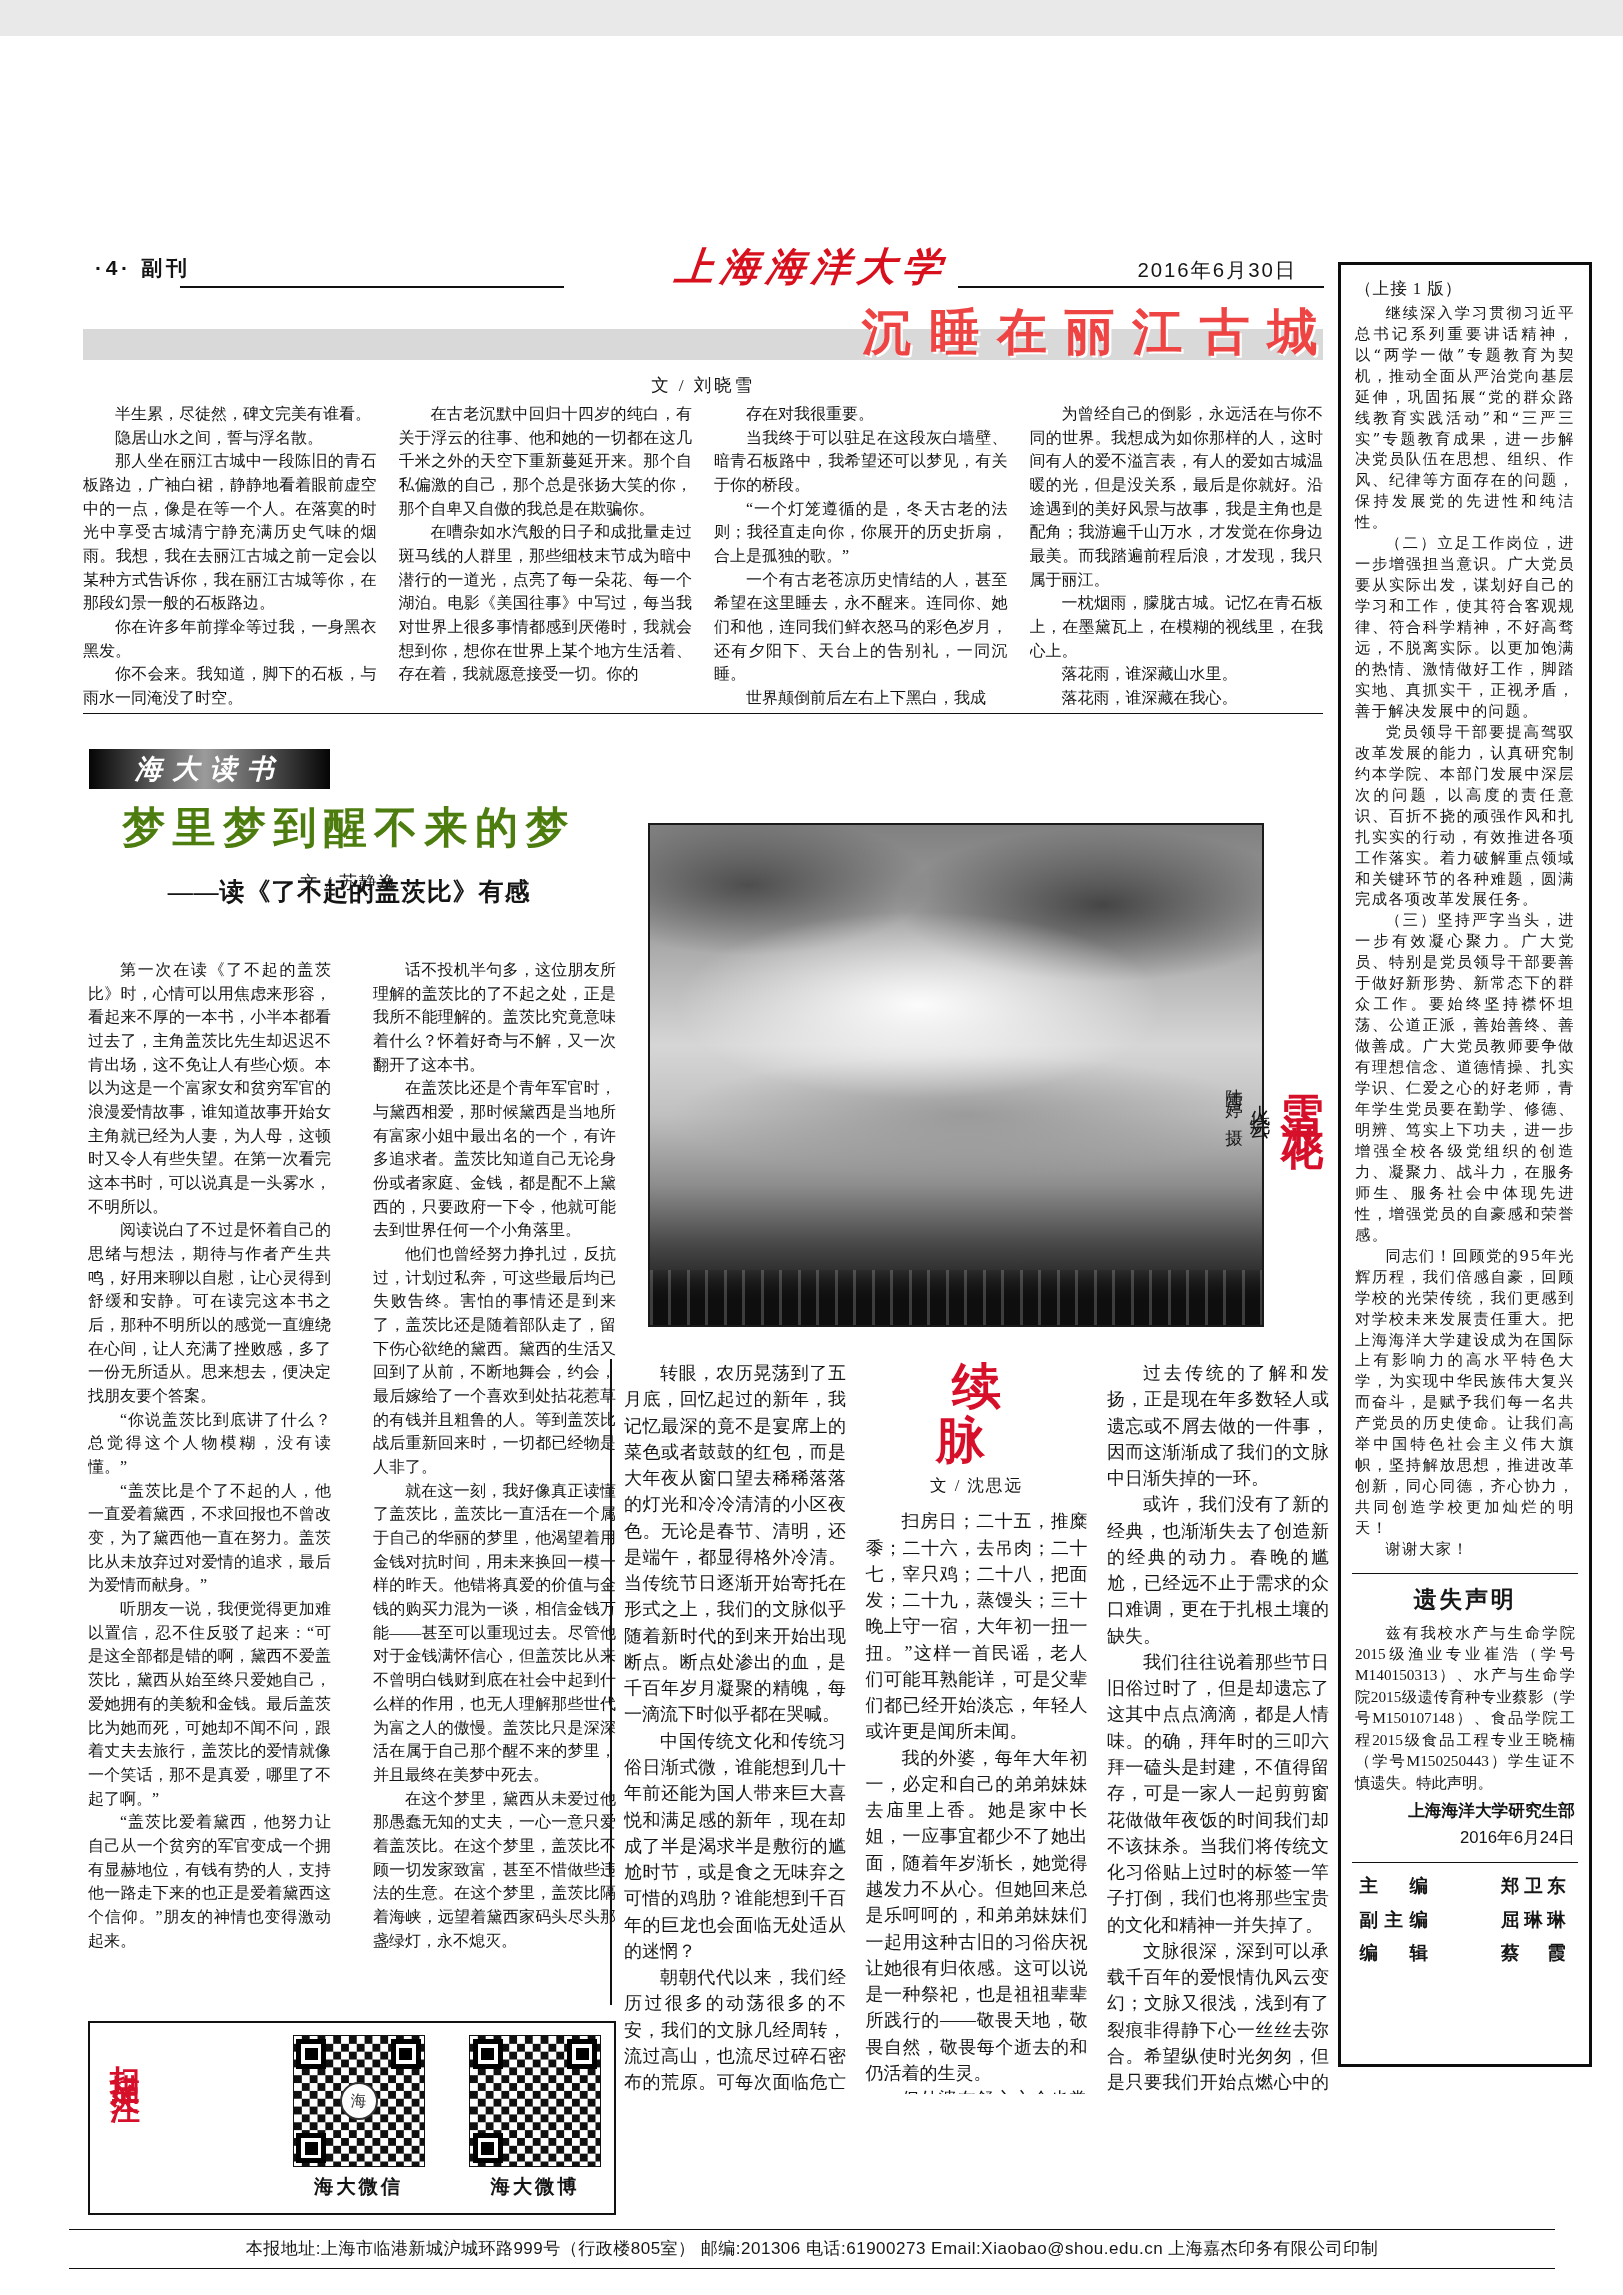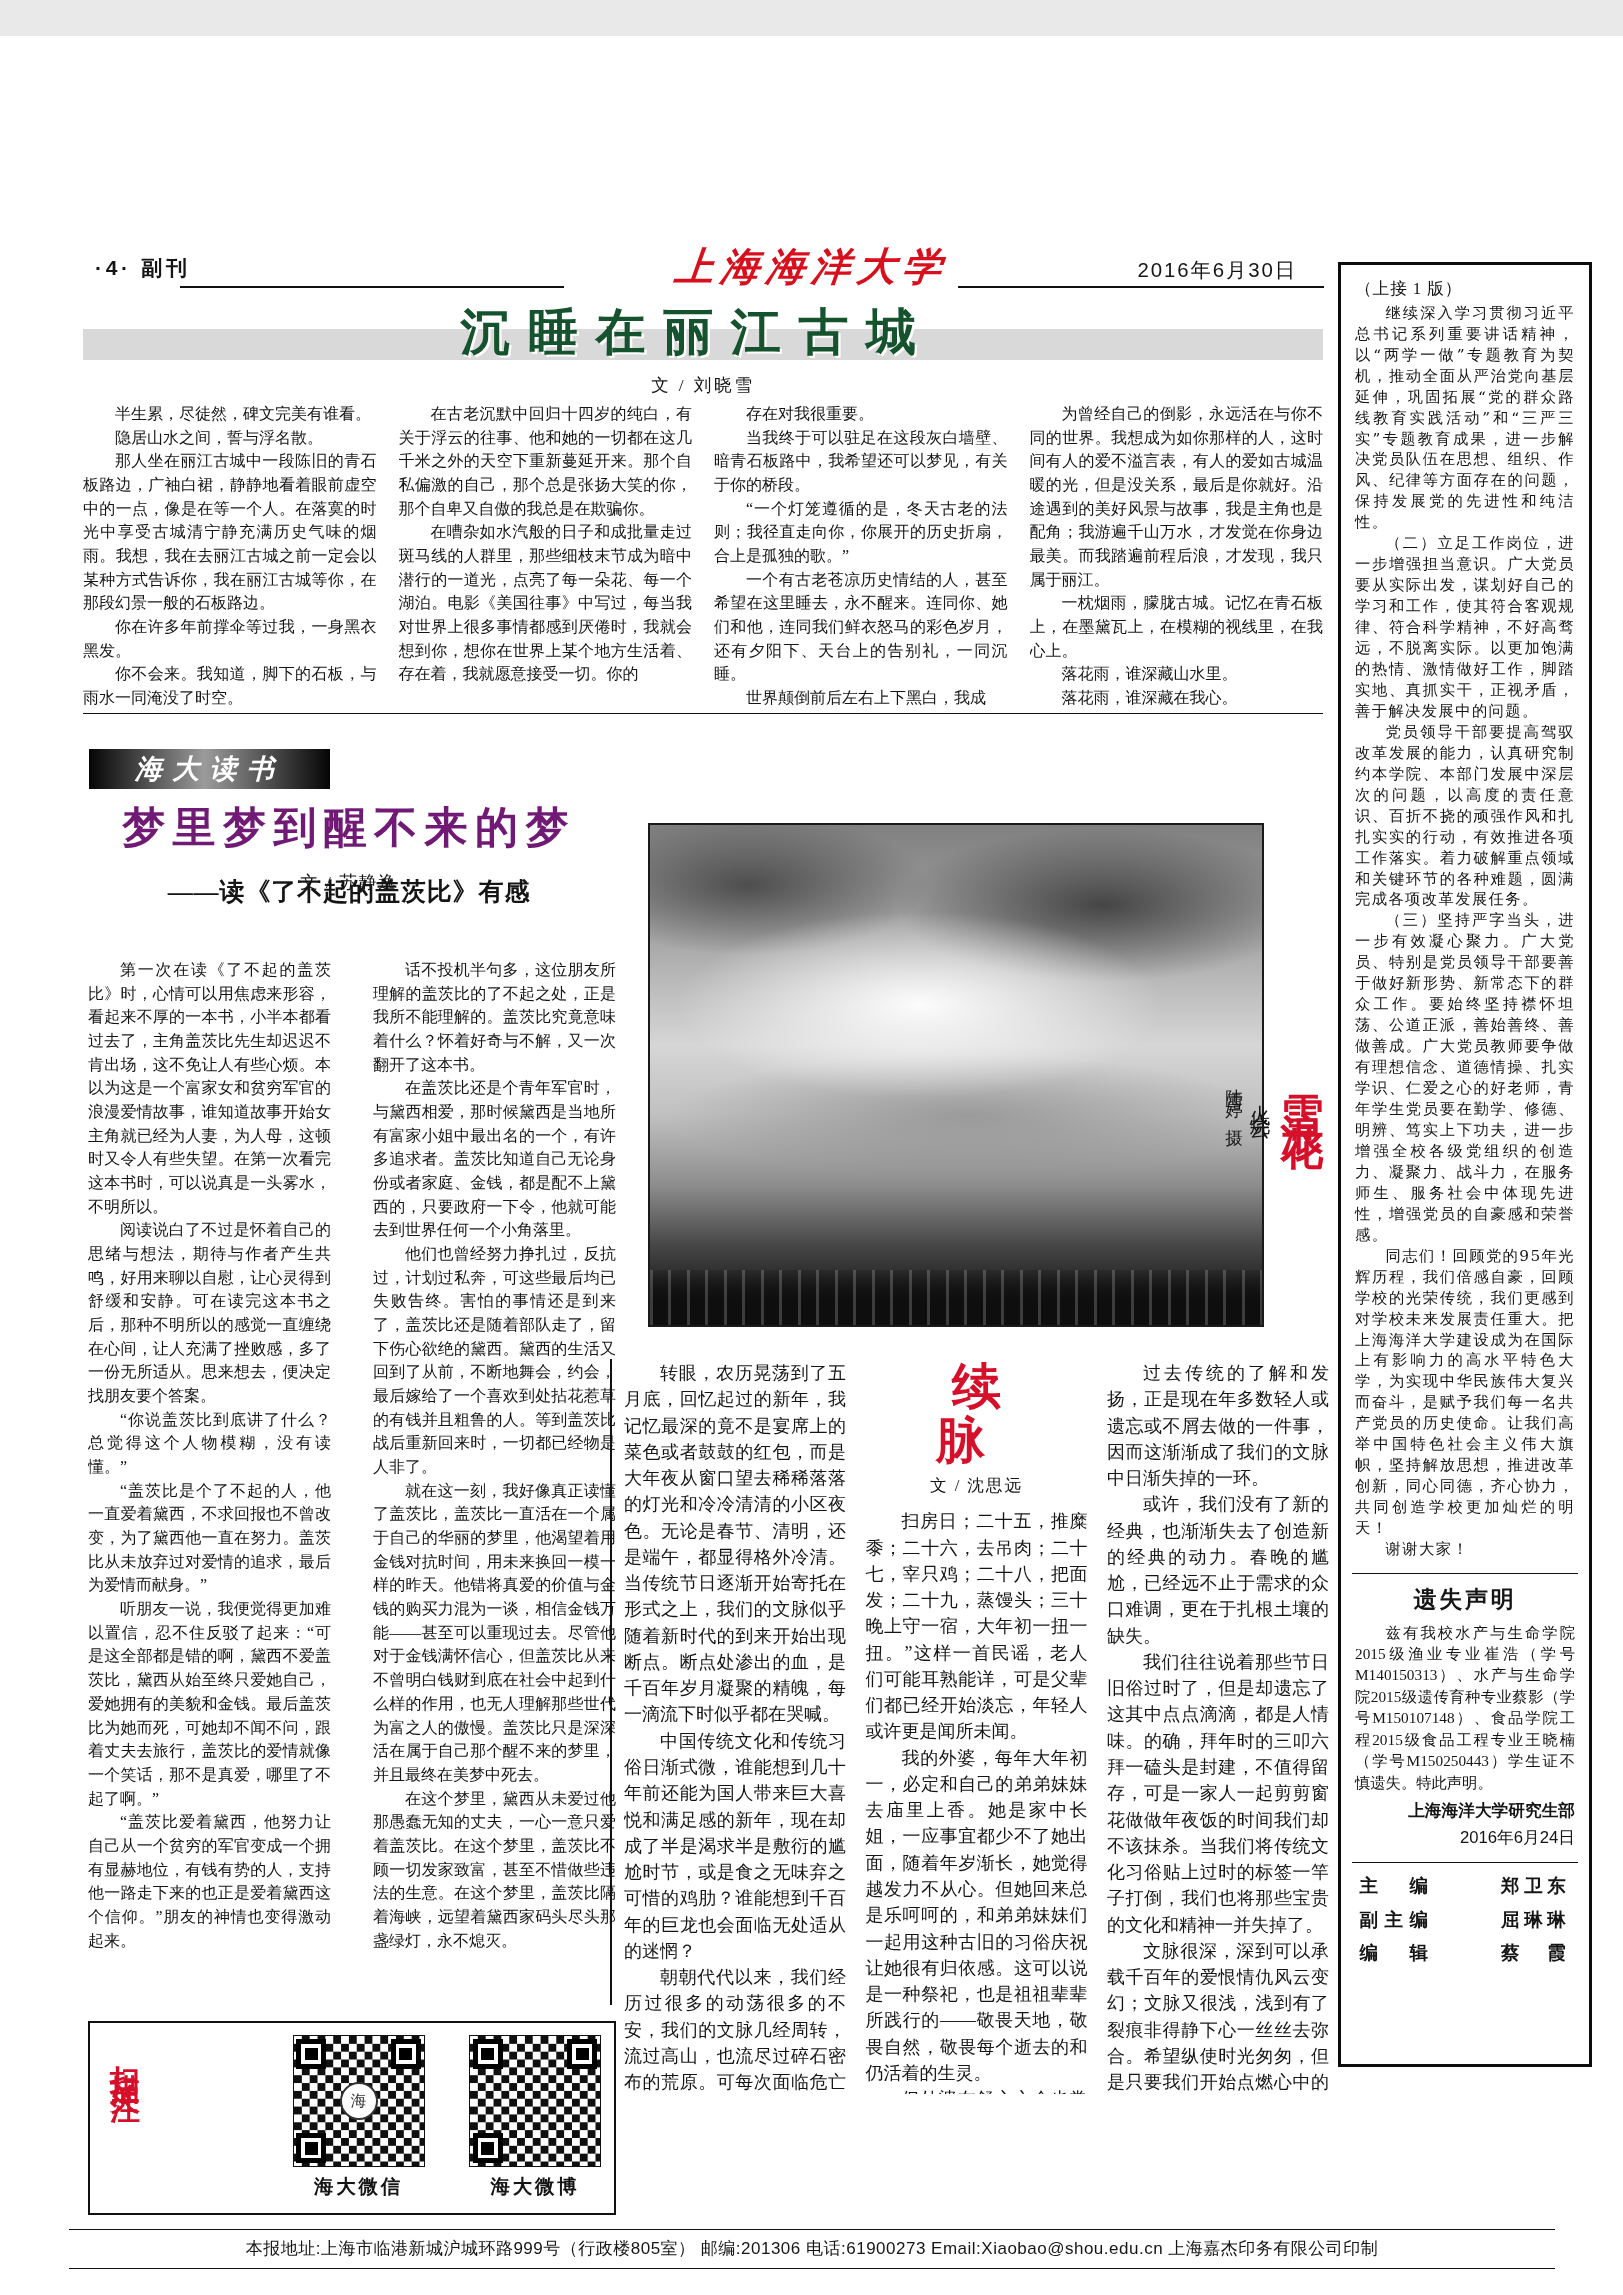--- a/index.html
+++ b/index.html
@@ -11,21 +11,21 @@
   .paper-name{position:absolute;left:0;right:0;top:204px;text-align:center;color:#d8101d;
            font-size:39px;font-weight:bold;font-style:italic;letter-spacing:6.5px;
            transform:skewX(-6deg);font-family:"DejaVu Serif",serif;}
   .issue-date{position:absolute;right:326px;top:220px;font-family:"Liberation Sans",sans-serif;
            font-size:20.4px;letter-spacing:1.9px;}
   .hrule{position:absolute;height:1.9px;background:#111;}
   #rule-left{left:180px;top:250px;width:384px;}
   #rule-right{left:958px;top:250px;width:366px;}
   
   .title-band{position:absolute;left:83px;top:293px;width:1240px;height:31px;background:#d9d9d9;}
-  .main-title{position:absolute;left:77px;top:263px;width:1240px;text-align:center;color:#14532d;
+  .main-title{position:absolute;left:95px;top:263px;width:1240px;text-align:right;color:#ef4444;
            font-size:50px;font-weight:bold;letter-spacing:17.6px;font-family:"DejaVu Serif",serif;
            text-shadow:2.3px 2.3px 0 #ffffff;}
   .main-byline{position:absolute;left:83px;top:337px;width:1240px;text-align:center;font-size:17.6px;letter-spacing:2.8px;}
   .main-cols{position:absolute;left:83px;top:366px;width:1240px;height:311px;display:flex;gap:22px;
            border-bottom:1.9px solid #111;overflow:hidden;}
   .main-cols .col{flex:1 1 0;overflow:hidden;}
   .para{margin:0;text-indent:2em;text-align:justify;font-size:16px;line-height:1.48;}
   
   .sidebar{position:absolute;left:1338px;top:226px;width:254px;height:1805px;border:3.2px solid #0d0d0d;
            box-sizing:border-box;padding:12px 14px 0 14px;overflow:hidden;}
@@ -39,21 +39,21 @@
   .lost-date{font-family:"Liberation Sans",sans-serif;font-size:16.7px;text-align:right;margin:3.7px 0 0 0;}
   .mast-row{display:flex;justify-content:space-between;font-family:"Liberation Sans",sans-serif;
            font-weight:bold;font-size:18.5px;margin:8.3px 4.6px 0 4.6px;}
   .mast-role{letter-spacing:6.5px;}
   .mast-name{letter-spacing:4.6px;}
   
   .review-label{position:absolute;left:89px;top:713px;width:241px;height:40px;
            background:linear-gradient(90deg,#050505,#9b9b9b 48%,#050505);color:#fff;
            font-size:27px;font-weight:bold;font-style:italic;letter-spacing:10.2px;
            display:flex;align-items:center;justify-content:center;font-family:"DejaVu Serif",serif;}
-  .review-title{position:absolute;left:83px;top:763px;width:532px;text-align:center;color:#701a75;
+  .review-title{position:absolute;left:83px;top:763px;width:532px;text-align:center;color:#4d7c0f;
            font-size:43px;font-weight:bold;letter-spacing:7.4px;font-family:"DejaVu Serif",serif;}
   .review-subtitle{position:absolute;left:83px;top:839px;width:532px;text-align:center;
            font-size:25px;font-weight:bold;letter-spacing:0.9px;}
   .review-byline{position:absolute;left:83px;top:834px;width:532px;text-align:center;font-size:17.6px;letter-spacing:1.9px;}
   .review-cols{position:absolute;left:88px;top:922px;width:528px;height:1044px;display:flex;gap:42px;overflow:hidden;}
   .review-cols .col{flex:1 1 0;overflow:hidden;}
   
   .photo{position:absolute;left:648px;top:787px;width:616px;height:504px;border:2.3px solid #1a1a1a;
          box-sizing:border-box;overflow:hidden;
          background:

